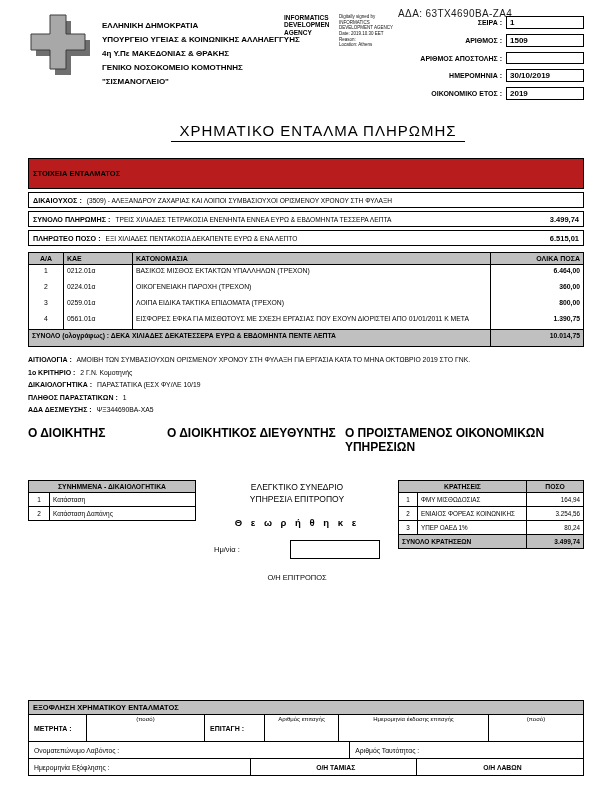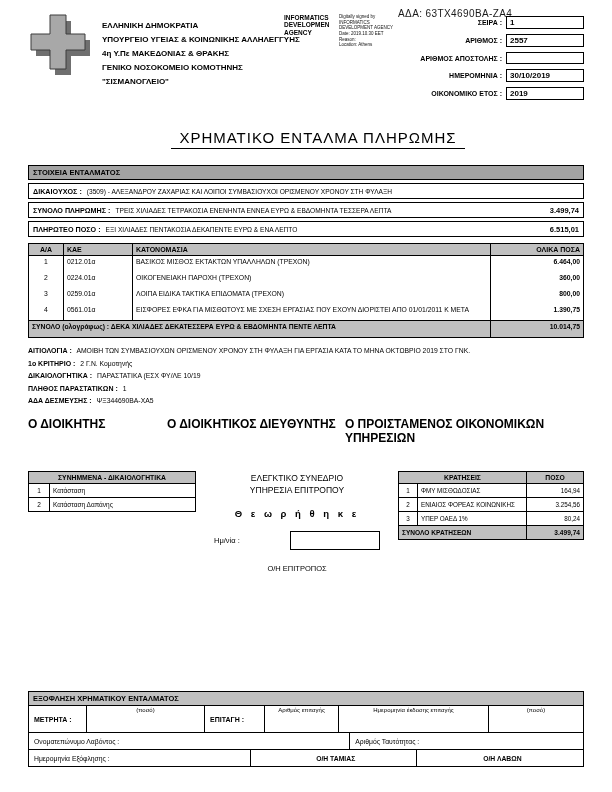--- a/index.html
+++ b/index.html
@@ -20,26 +20,26 @@
   .stamp{position:absolute;left:284px;top:14px;width:118px;display:flex;gap:3px;}
   .stamp-l{font-size:6.5px;font-weight:bold;line-height:1.15;width:52px;}
   .stamp-r{font-size:4.5px;line-height:1.25;width:60px;color:#111;}
   .hfields{position:absolute;right:28px;top:16px;width:270px;}
   .hfield{display:flex;justify-content:flex-end;align-items:center;margin-bottom:5px;}
   .hlabel{font-size:7px;font-weight:bold;margin-right:4px;white-space:nowrap;}
   .hbox{width:78px;min-height:12px;border:1.4px solid #000;font-size:8px;font-weight:bold;
         padding:1px 3px;box-sizing:border-box;background:#fff;}
 
   
-  .title-wrap{text-align:center;margin-top:17px;padding-left:24px;}
+  .title-wrap{text-align:center;margin-top:10px;padding-left:24px;}
   .title-wrap span{font-size:15px;letter-spacing:1px;border-bottom:1px solid #000;padding:0 8px 2px;}
 
   
-  .bar{background:#a3a3a3;border:1px solid #000;font-size:7.5px;font-weight:bold;
-       padding:2px 4px;margin-top:18px;}
+  .bar{background:#b91c1c;border:1px solid #000;font-size:7.5px;font-weight:bold;
+       padding:10px 4px;margin-top:18px;}
   .row-box{border:1px solid #000;margin-top:3px;padding:2px 4px;font-size:6.6px;
            display:flex;align-items:center;min-height:10px;}
   .row-box .lbl{font-weight:bold;font-size:7.2px;white-space:nowrap;margin-right:5px;}
   .row-box .amt{font-weight:bold;font-size:7.5px;margin-left:auto;padding-left:8px;white-space:nowrap;}
 
   
   table.items{width:100%;border-collapse:collapse;margin-top:6px;}
   table.items th{background:#c0c0c0;border:1px solid #000;font-size:7px;padding:2px 3px;text-align:left;}
   table.items th.c{text-align:center;} table.items th.r{text-align:right;}
   table.items td{border-left:1px solid #000;border-right:1px solid #000;font-size:6.8px;
@@ -125,21 +125,21 @@
         <div>Location: Athens</div>
       </div>
     </div>
     <div class="hfields">
       <div class="hfield">
         <span class="hlabel">ΣΕΙΡΑ :</span>
         <span class="hbox">1</span>
       </div>
       <div class="hfield">
         <span class="hlabel">ΑΡΙΘΜΟΣ :</span>
-        <span class="hbox">2557</span>
+        <span class="hbox">1509</span>
       </div>
       <div class="hfield">
         <span class="hlabel">ΑΡΙΘΜΟΣ ΑΠΟΣΤΟΛΗΣ :</span>
         <span class="hbox"></span>
       </div>
       <div class="hfield">
         <span class="hlabel">ΗΜΕΡΟΜΗΝΙΑ :</span>
         <span class="hbox">30/10/2019</span>
       </div>
       <div class="hfield">

